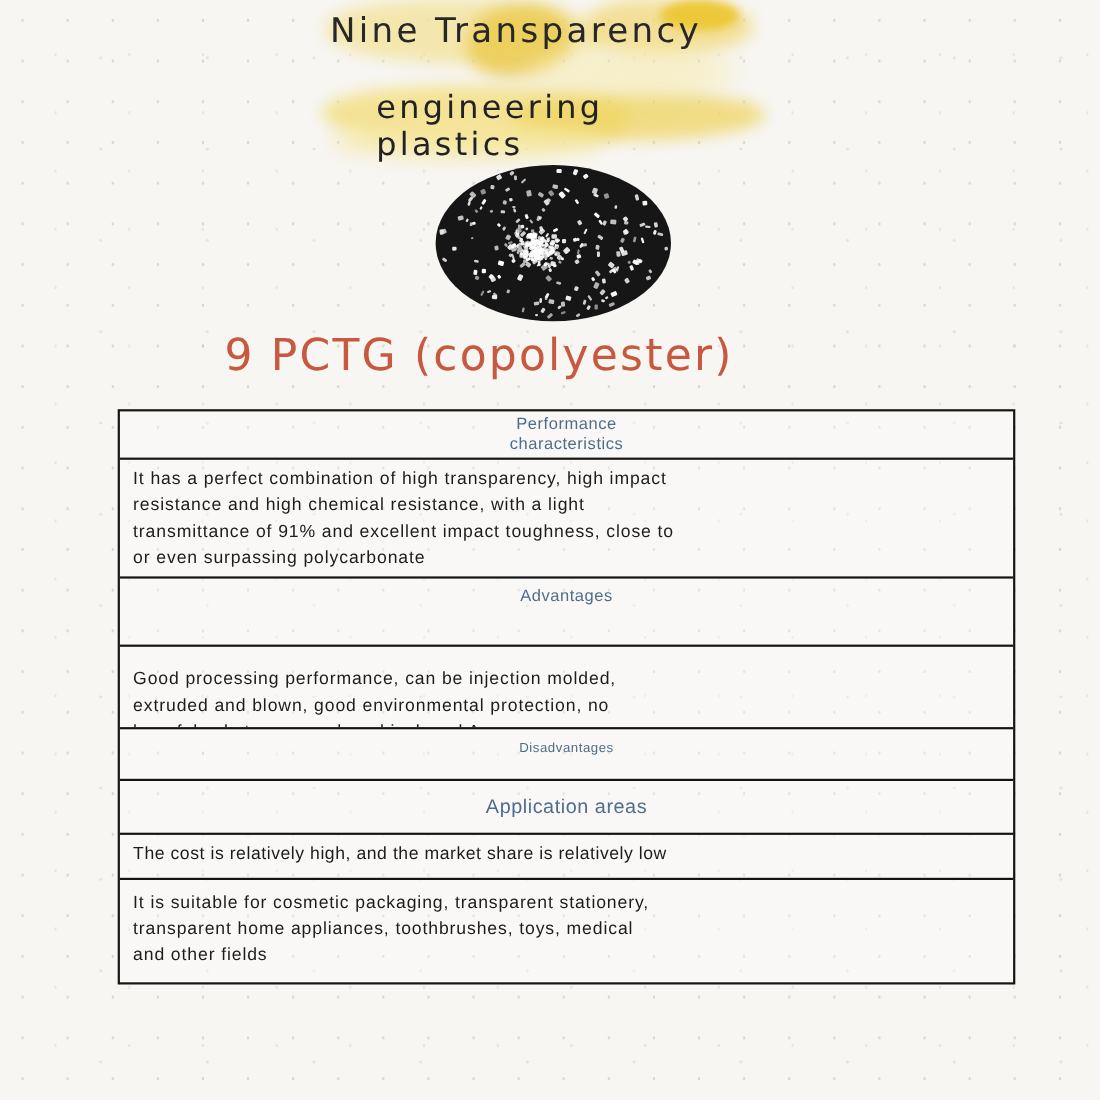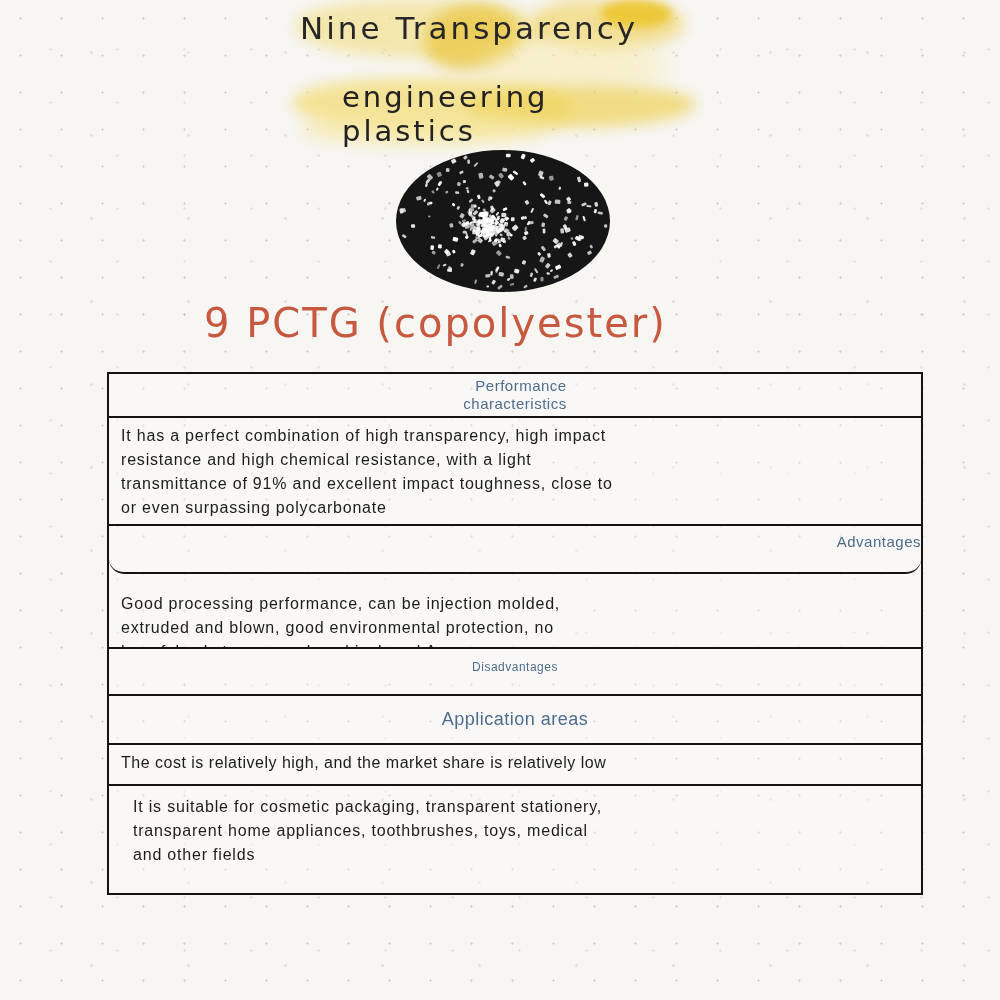--- a/index.html
+++ b/index.html
@@ -53,29 +53,29 @@
 
   .spec-table{
     position:absolute; left:107px; top:372px; width:816px; height:523px;
     border:2px solid #141414; z-index:2;
     background:rgba(253,253,252,.35);
   }
   .row{ width:100%; border-bottom:2px solid #141414; overflow:hidden; }
   .row:last-child{ border-bottom:none; }
   .r1{ height:44px; display:flex; align-items:center; justify-content:center; }
   .r2{ height:108px; }
-  .r3{ height:48px; text-align:right; padding-top:7px;border-radius:15px; }
+  .r3{ height:62px; text-align:center; padding-top:7px; }
   .r4{ height:75px; }
   .r5{ height:47px; text-align:center; padding-top:8px; }
   .r6{ height:41px; }
   .r7{ height:49px; text-align:center; padding-top:13px; }
-  .r8{ height:105px;padding-left:12px; }
+  .r8{ height:105px; }
 
   .head{ color:#4e6d8d; letter-spacing:.5px; font-family:"Liberation Sans", sans-serif; }
-  .head-perf{ font-size:15px; line-height:18px; white-space:pre-line; text-align:right; display:inline-block; }
+  .head-perf{ font-size:15px; line-height:18px; white-space:pre-line; text-align:center; display:inline-block; }
   .head-adv{ font-size:15px; }
   .head-dis{ font-size:12px; }
   .head-app{ font-size:18px; }
 
   .body-text{
     color:#1c1c1c; white-space:pre-line; letter-spacing:.8px;
     font-size:16px; line-height:24px; padding:6px 12px 0 12px;
   }
   .r4 .body-text{ padding-top:3px;margin-top:15px; }
   .r8 .body-text{ padding-top:9px; }

